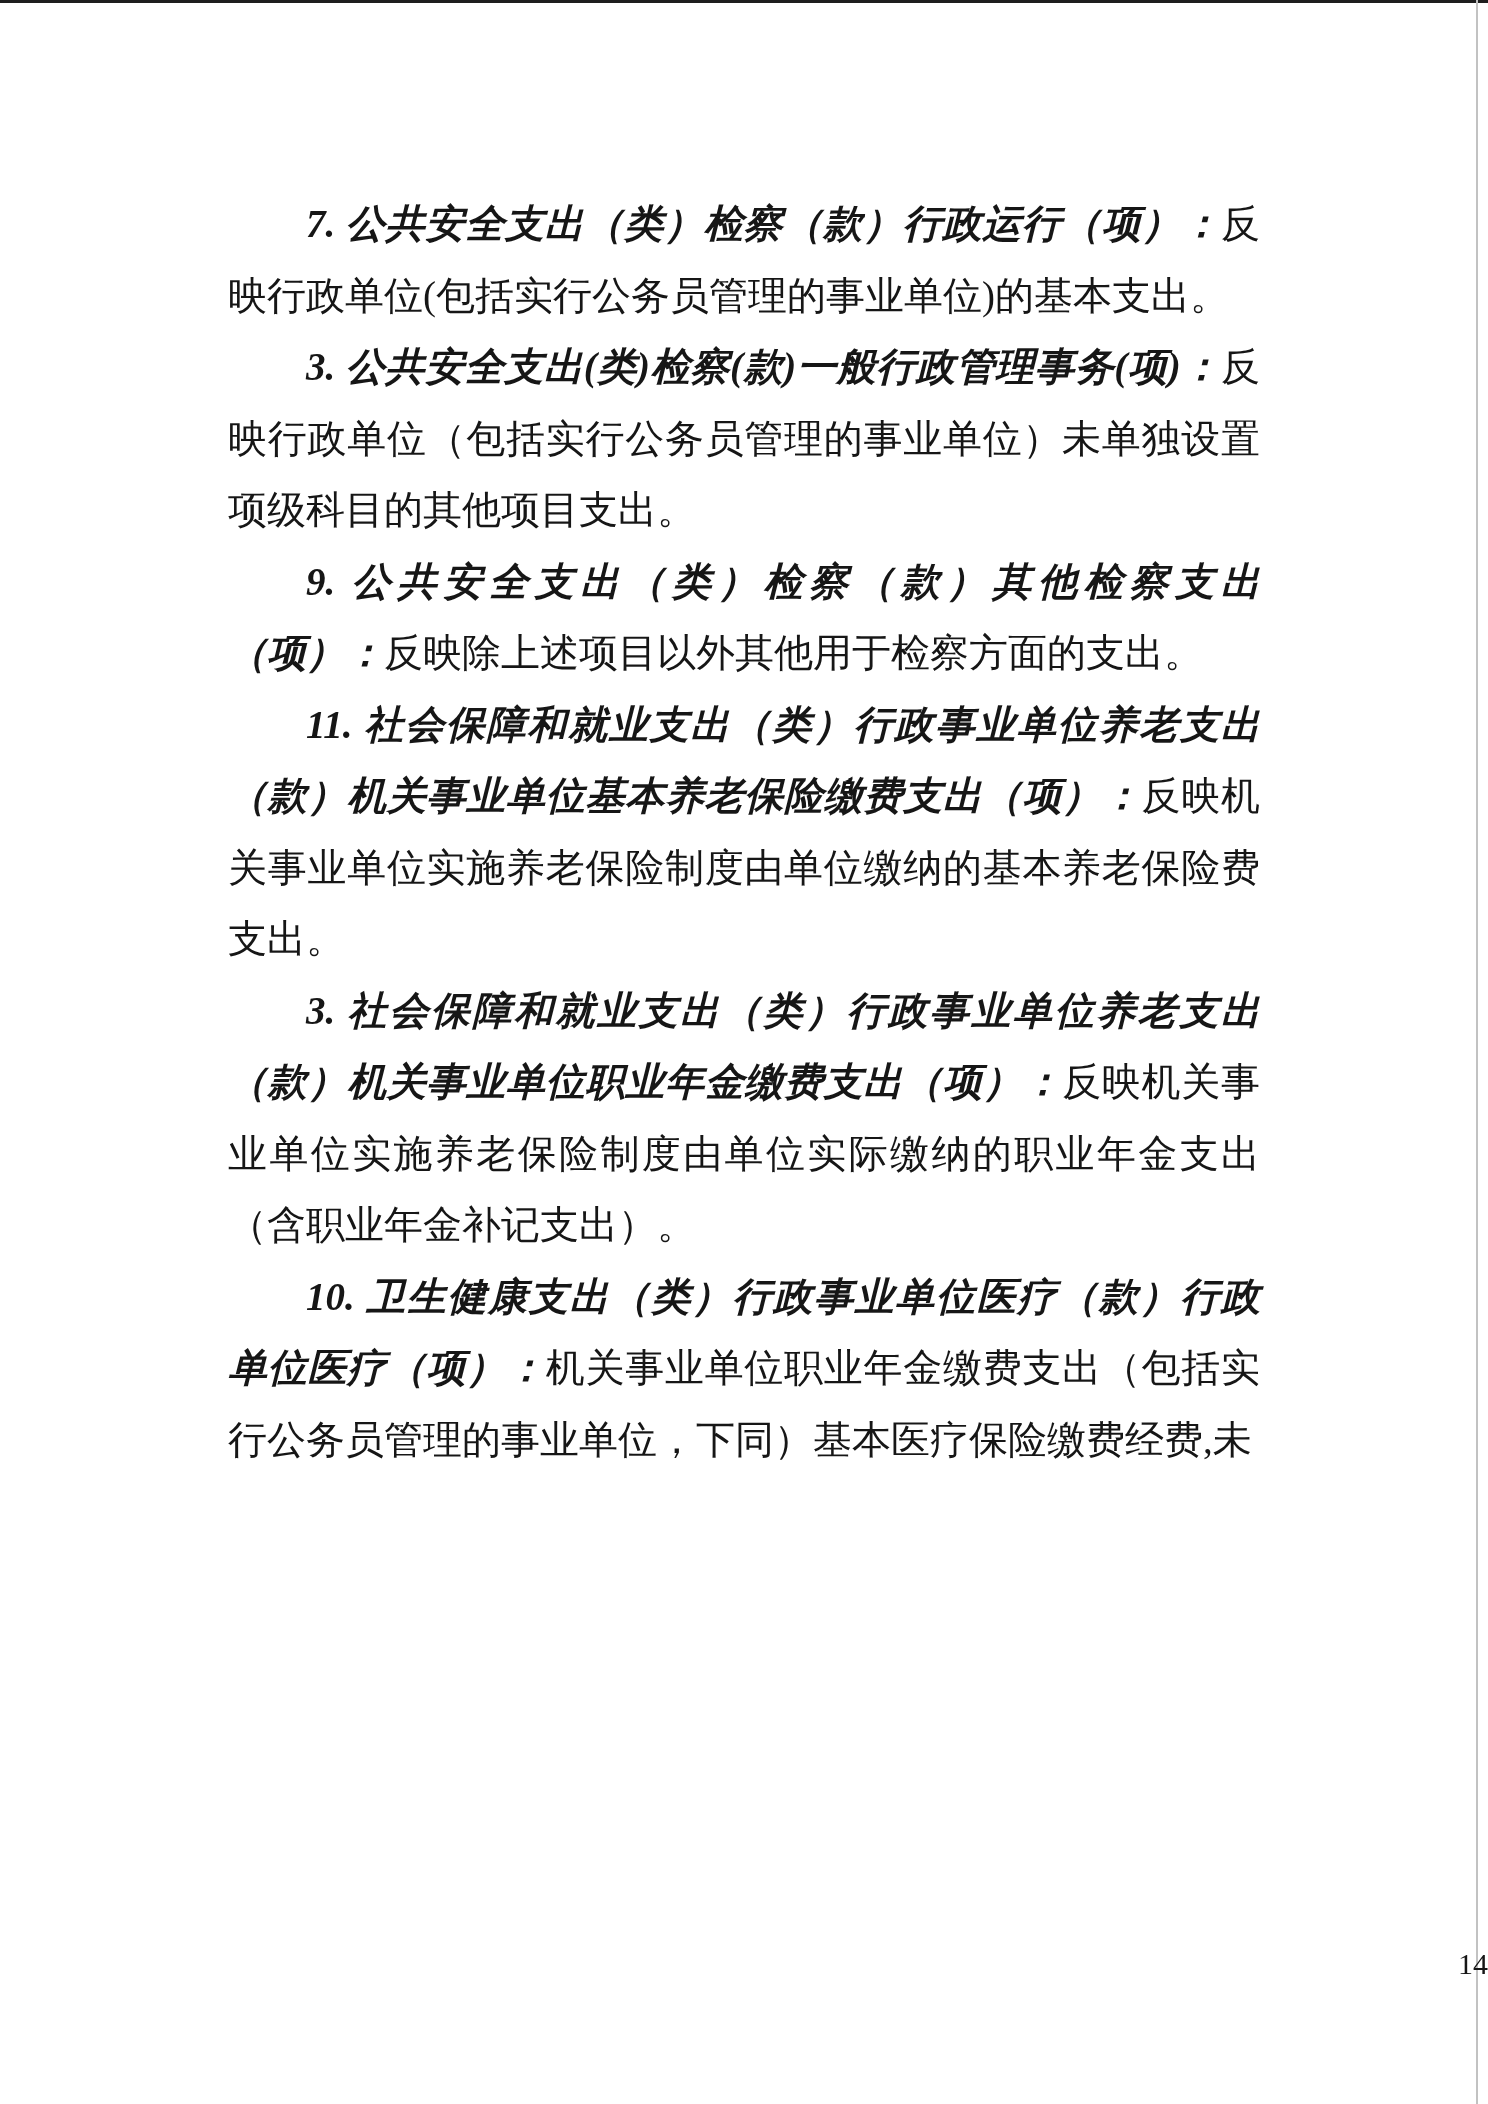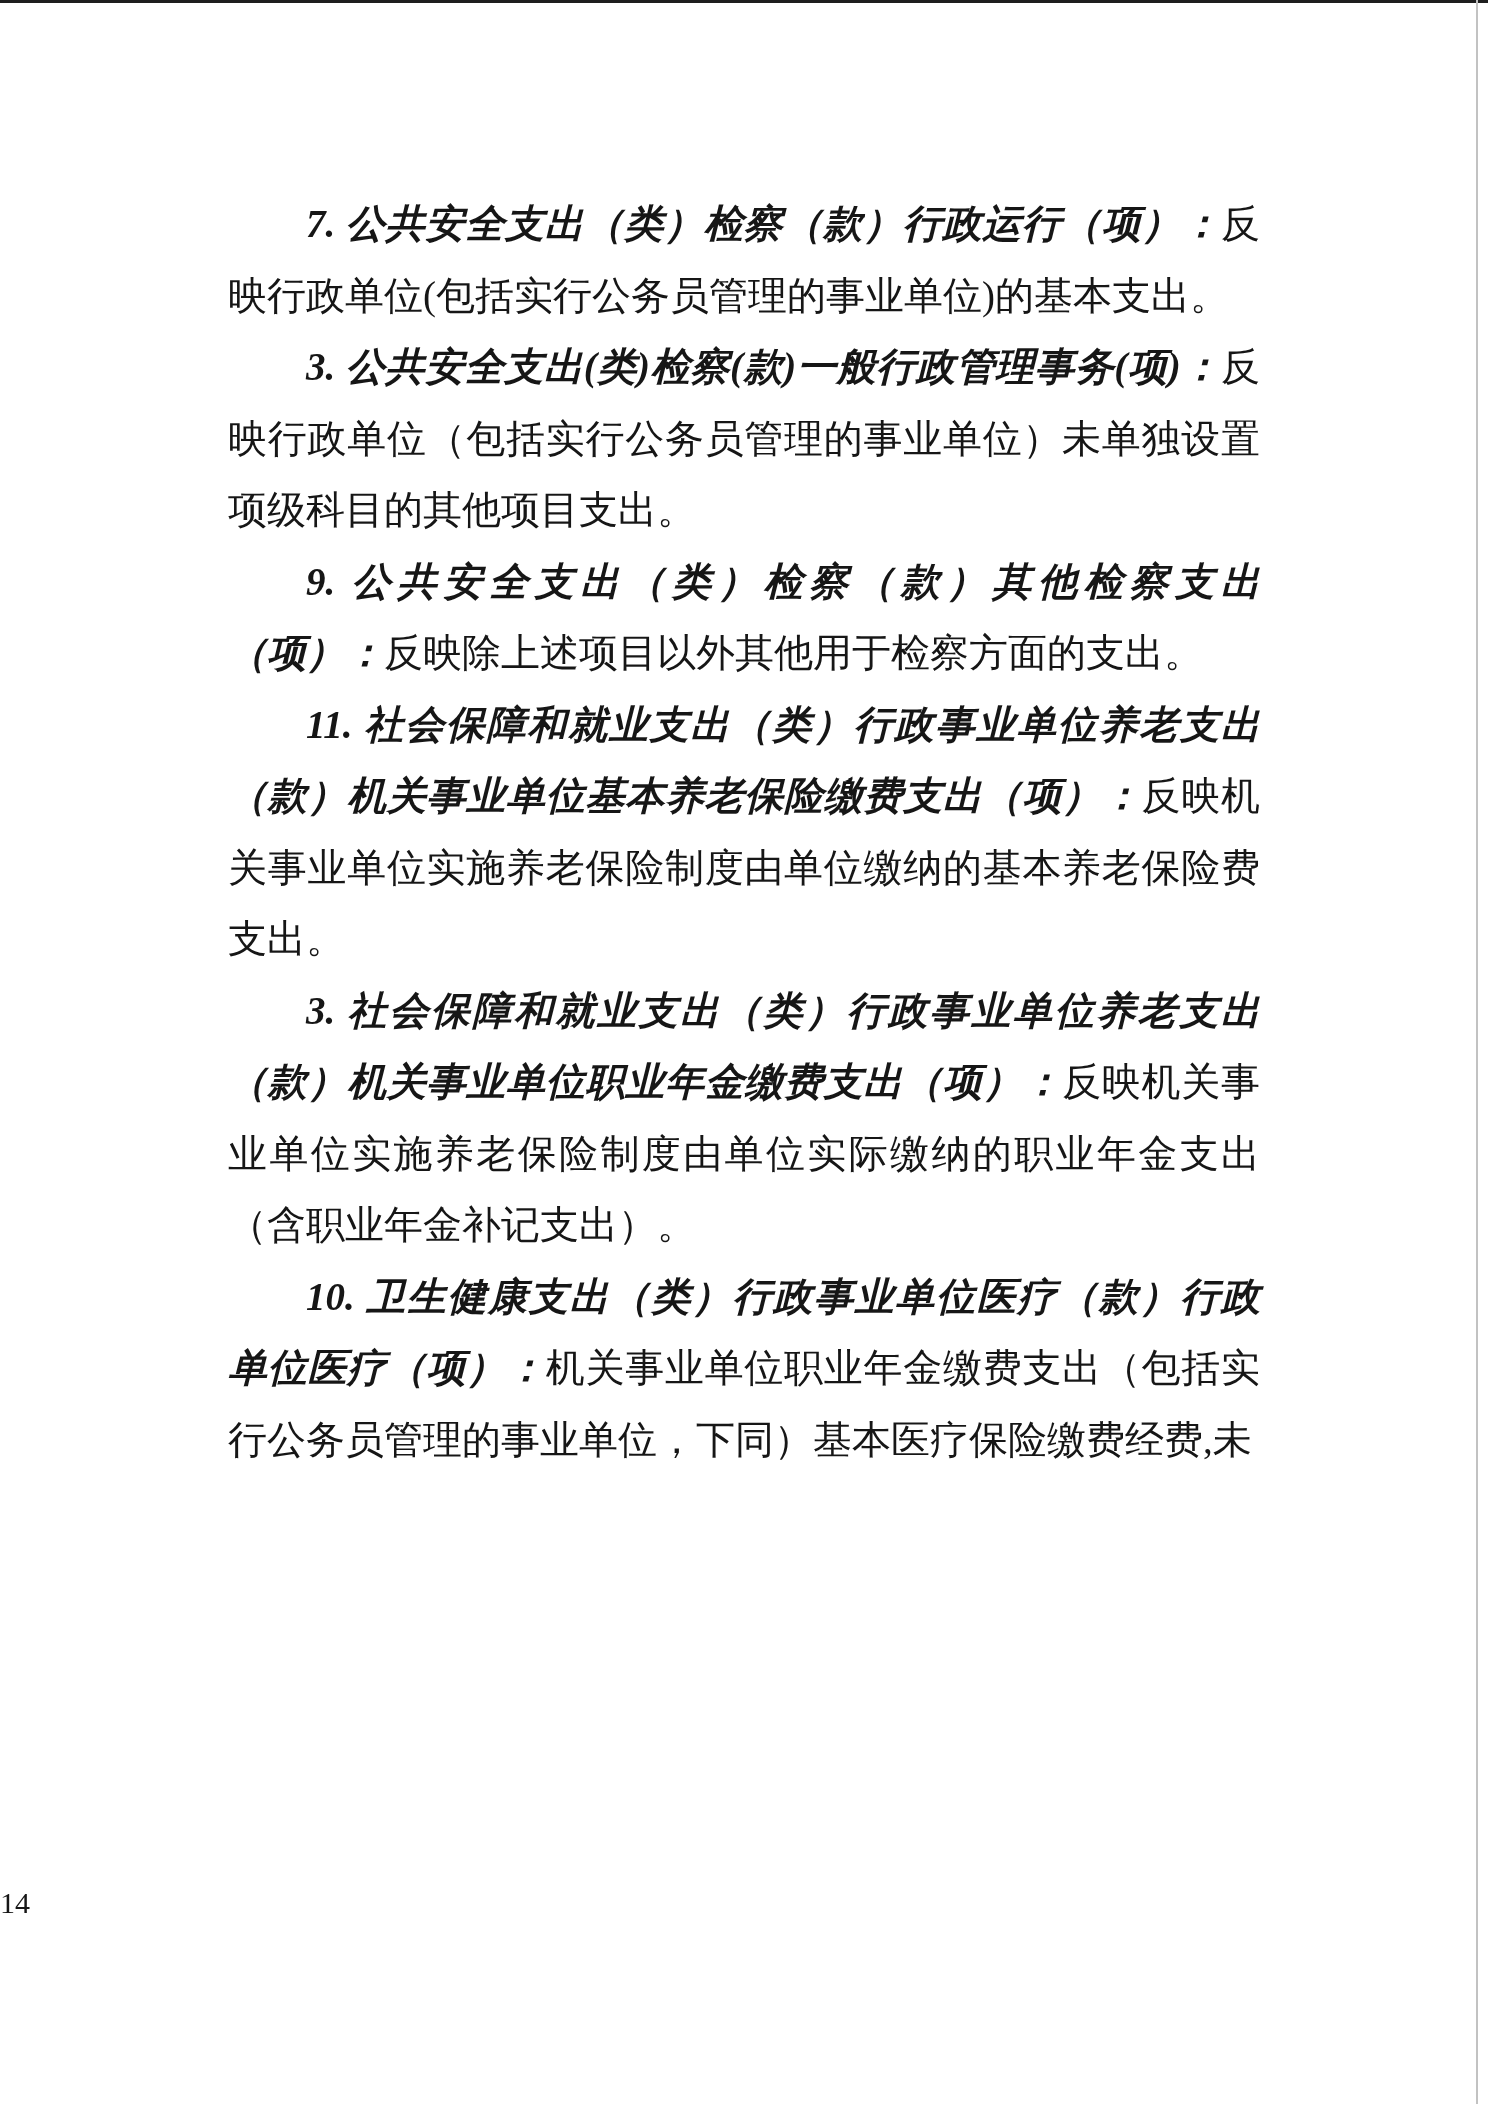--- a/index.html
+++ b/index.html
@@ -55,24 +55,24 @@
   }
   .item-heading {
     font-weight: bold;
     font-style: italic;
   }
   .item-body {
     font-weight: normal;
   }
   .page-number {
     position: absolute;
-    top: 1883px;
+    top: 1944px;
     left: 0;
     width: 100%;
-    text-align: left;
+    text-align: right;
     font-size: 30px;
     line-height: 40px;
     color: var(--text-color);
     font-family: "Liberation Serif", "DejaVu Serif", serif;
   }
 </style>
 </head>
 <body>
 
 <div class="page">

